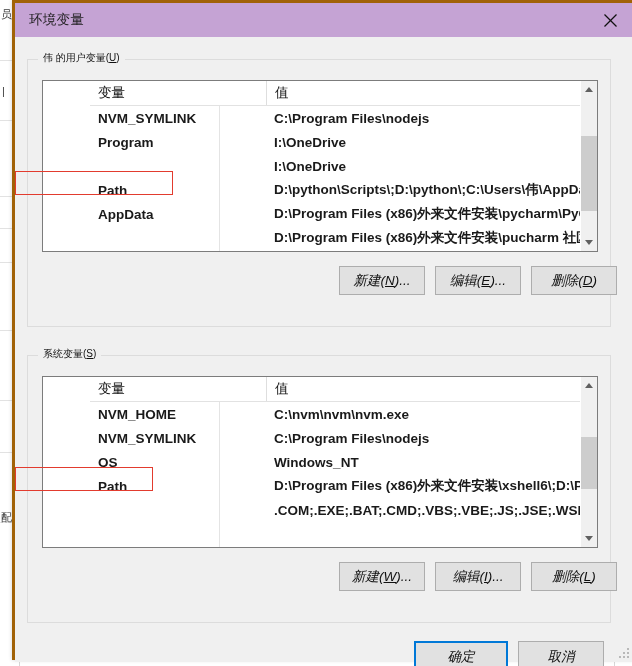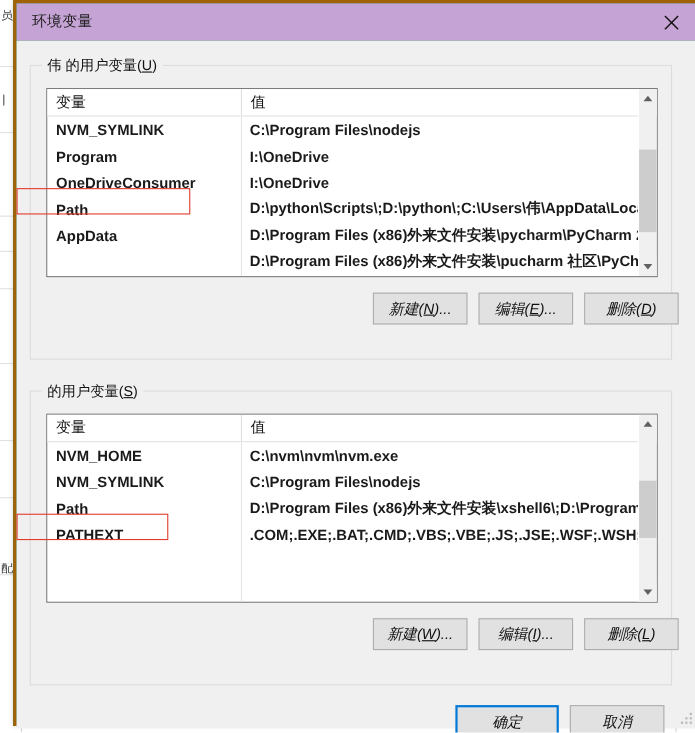--- a/index.html
+++ b/index.html
@@ -114,34 +114,35 @@
     position: absolute;
     border: 1px solid #dcdcdc;
     box-sizing: border-box;
   }
   .groupbox-title {
     position: absolute;
     top: -9px;
     left: 10px;
     background: #f0f0f0;
     padding: 0 5px;
-    font-size: 13px;
+    font-size: 10px;
     color: #111111;
     white-space: nowrap;
     user-select: none;
   }
   .groupbox-title u { text-decoration: underline; }
 
   
   .listview {
     position: absolute;
     background: #ffffff;
     border: 1px solid #7c7c7c;
     box-sizing: border-box;
     overflow: hidden;
+    padding-left: 47px;
   }
   .lv-header {
     position: relative;
     height: 25px;
     background: #ffffff;
     border-bottom: 1px solid #e2e2e2;
     box-sizing: border-box;
   }
   .lv-th {
     position: absolute;
@@ -349,21 +350,20 @@
           <div class="lv-rows">
             <div class="lv-row">
               <div class="lv-cell-name">NVM_SYMLINK</div>
               <div class="lv-cell-value">C:\Program Files\nodejs</div>
             </div>
             <div class="lv-row">
               <div class="lv-cell-name">Program</div>
               <div class="lv-cell-value">I:\OneDrive</div>
             </div>
             <div class="lv-row">
-              <div class="lv-cell-name">OneDriveConsumer</div>
               <div class="lv-cell-value">I:\OneDrive</div>
             </div>
             <div class="lv-row">
               <div class="lv-cell-name">Path</div>
               <div class="lv-cell-value">D:\python\Scripts\;D:\python\;C:\Users\伟\AppData\Local\Mic...</div>
             </div>
             <div class="lv-row">
               <div class="lv-cell-name">AppData</div>
               <div class="lv-cell-value">D:\Program Files (x86)外来文件安装\pycharm\PyCharm 2019.2....</div>
             </div>
@@ -398,46 +398,49 @@
             <span>)...</span>
           </div>
         <div class="btn" style="left:503px; top:206px; width:86px; height:29px;">
             <span>删除(</span>
             <u>D</u>
             <span>)</span>
           </div>
       </div>
 
       <div class="groupbox" style="left:12px; top:318px; width:584px; height:268px;">
-        <div class="groupbox-title"><span>的用户变量(</span><u>S</u><span>)</span></div>
+        <div class="groupbox-title"><span>系统变量(</span><u>S</u><span>)</span></div>
 
         <div class="listview" style="left:14px; top:20px; width:556px; height:172px;">
 
           <div class="lv-coldiv" style="height:172px;"></div>
 
           <div class="lv-header">
             <div class="lv-th col-name" style="left:0; width:176px;">变量</div>
             <div class="lv-th col-value" style="left:176px; width:363px;">值</div>
           </div>
 
           <div class="lv-rows">
             <div class="lv-row">
               <div class="lv-cell-name">NVM_HOME</div>
               <div class="lv-cell-value">C:\nvm\nvm\nvm.exe</div>
             </div>
             <div class="lv-row">
               <div class="lv-cell-name">NVM_SYMLINK</div>
               <div class="lv-cell-value">C:\Program Files\nodejs</div>
             </div>
             <div class="lv-row">
+              <div class="lv-cell-name">OS</div>
+              <div class="lv-cell-value">Windows_NT</div>
+            </div>
+            <div class="lv-row">
               <div class="lv-cell-name">Path</div>
               <div class="lv-cell-value">D:\Program Files (x86)外来文件安装\xshell6\;D:\Program Files ...</div>
             </div>
             <div class="lv-row">
-              <div class="lv-cell-name">PATHEXT</div>
               <div class="lv-cell-value">.COM;.EXE;.BAT;.CMD;.VBS;.VBE;.JS;.JSE;.WSF;.WSH;.MSC;.PY;.P...</div>
             </div>
             <div class="lv-row">
               
               
             </div>
           </div>
 
           <div class="sb" style="height:170px;">
             <div class="sb-btn up">

